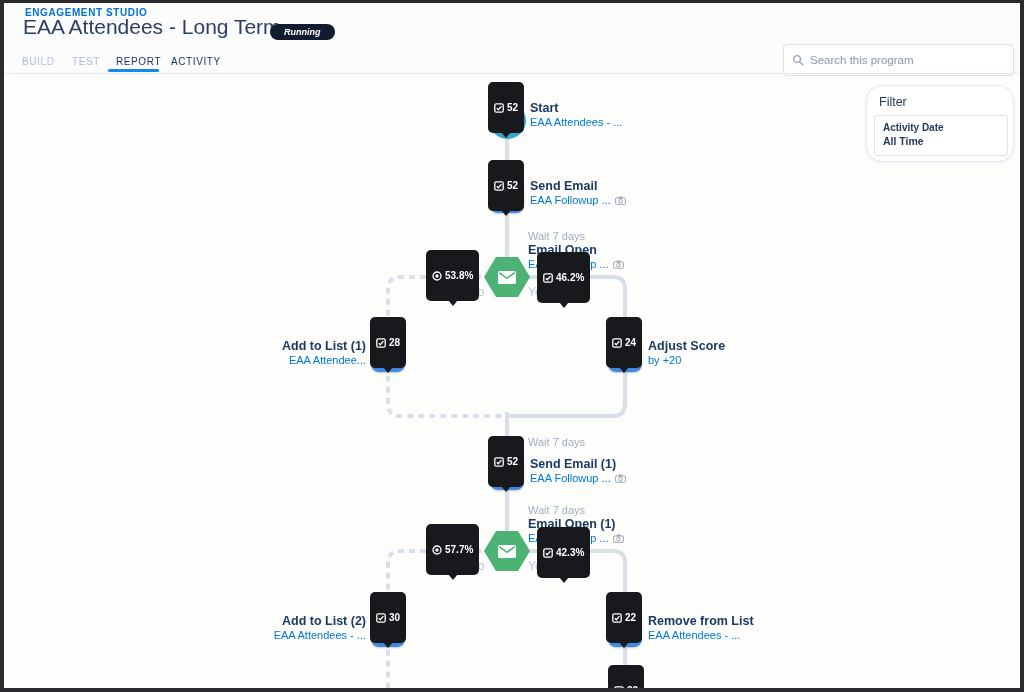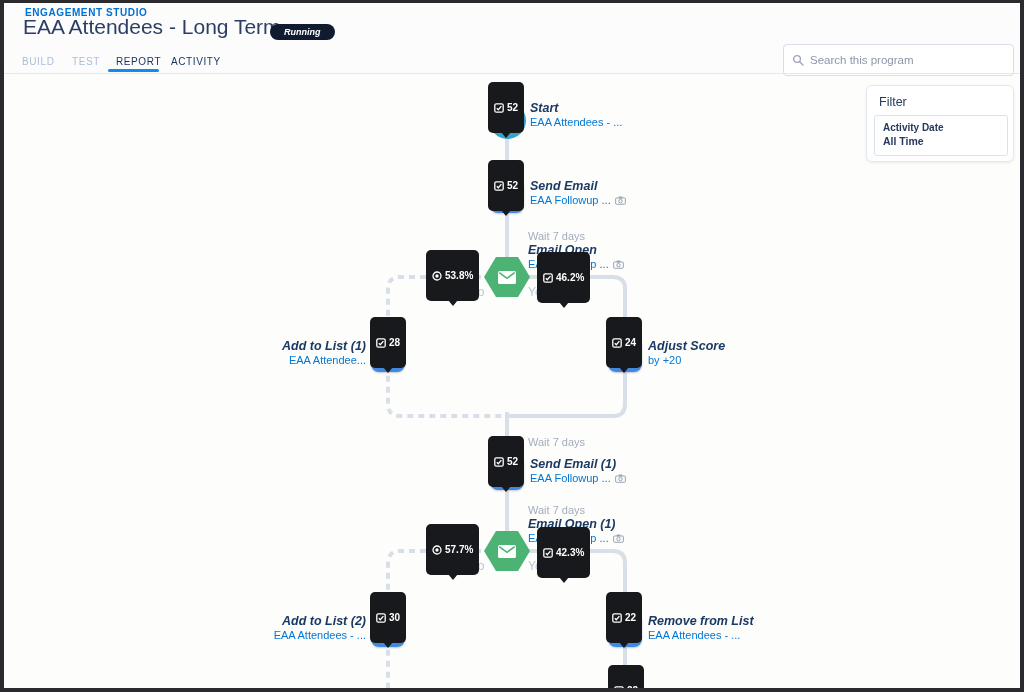--- a/index.html
+++ b/index.html
@@ -27,36 +27,36 @@
   .tab { position:absolute; top:4px; font-size:10px; font-weight:normal; letter-spacing:.6px; cursor:pointer; }
   .tab.disabled { color:#aebcd6; }
   .tab.default { color:#16325c; }
   .tab.active { color:#16325c; }
   .tab-underline { position:absolute; left:104px; top:17px; width:51px; height:3px; background:#1589ee; border-radius:2px; }
 
   
   .canvas { position:absolute; left:0; top:74px; width:1024px; height:618px; background:#fdfdfc; }
   .wires { position:absolute; left:0; top:0; z-index:1; }
 
-  .filter-card { position:absolute; left:866px; top:11px; width:148px; height:77px; background:#fff; border:1px solid #e4e8ef; border-radius:6px; box-shadow:0 1px 3px rgba(40,60,90,.08); z-index:5; }
+  .filter-card { position:absolute; left:866px; top:11px; width:148px; height:77px; background:#fff; border:1px solid #e4e8ef; border-radius:16px; box-shadow:0 1px 3px rgba(40,60,90,.08); z-index:5; }
   .filter-title { position:absolute; left:12px; top:9px; font-size:12.5px; color:#243a5e; }
   .filter-field { position:absolute; left:7px; top:29px; width:134px; height:41px; border:1px solid #dde2ea; border-radius:3px; padding:5px 8px; cursor:pointer; }
   .filter-field .lab { font-size:10px; font-weight:bold; color:#26395c; line-height:13px; }
   .filter-field .val { font-size:10.5px; font-weight:bold; color:#26395c; line-height:14px; }
 
   
   .node { position:absolute; width:34px; height:34px; border-radius:8px; background:#4189e0; display:flex; align-items:center; justify-content:center; z-index:3; cursor:pointer; box-shadow:0 1px 2px rgba(30,50,80,.25); }
   .node.circle { width:37px; height:37px; border-radius:50%; background:#36a4c5; box-shadow:none; }
   .hexagon { position:absolute; width:46px; height:40px; background:#4db374; clip-path:polygon(26% 0,74% 0,100% 50%,74% 100%,26% 100%,0 50%); display:flex; align-items:center; justify-content:center; z-index:3; cursor:pointer; }
 
   
   .nlabel { position:absolute; z-index:2; }
   .nlabel.ralign { text-align:right; }
   .nwait { font-size:11px; color:#a3adbc; line-height:13px; }
-  .ntitle { font-size:12.5px; font-weight:bold; color:#1b3a63; line-height:14px;font-style:italic; }
+  .ntitle { font-size:12.5px; font-weight:bold; color:#1b3a63; line-height:14px; }
   .nlink { font-size:11px; color:#0177d4; line-height:14px; display:flex; align-items:center; gap:4px; cursor:pointer; }
   .nlabel.ralign .nlink { justify-content:flex-end; }
   .branch-label { position:absolute; font-size:12px; color:#bcc5d6; z-index:2; }
 
   
   .badge { position:absolute; background:#17191d; color:#fff; font-size:10px; font-weight:bold; border-radius:5px; padding:20px 6px; display:inline-flex; align-items:center; gap:3px; z-index:4; white-space:nowrap; }
   .badge::after { content:""; position:absolute; left:50%; margin-left:-5px; bottom:-5px; width:0; height:0; border-left:5px solid transparent; border-right:5px solid transparent; border-top:6px solid #17191d; }
 </style>
 </head>
 <body>

